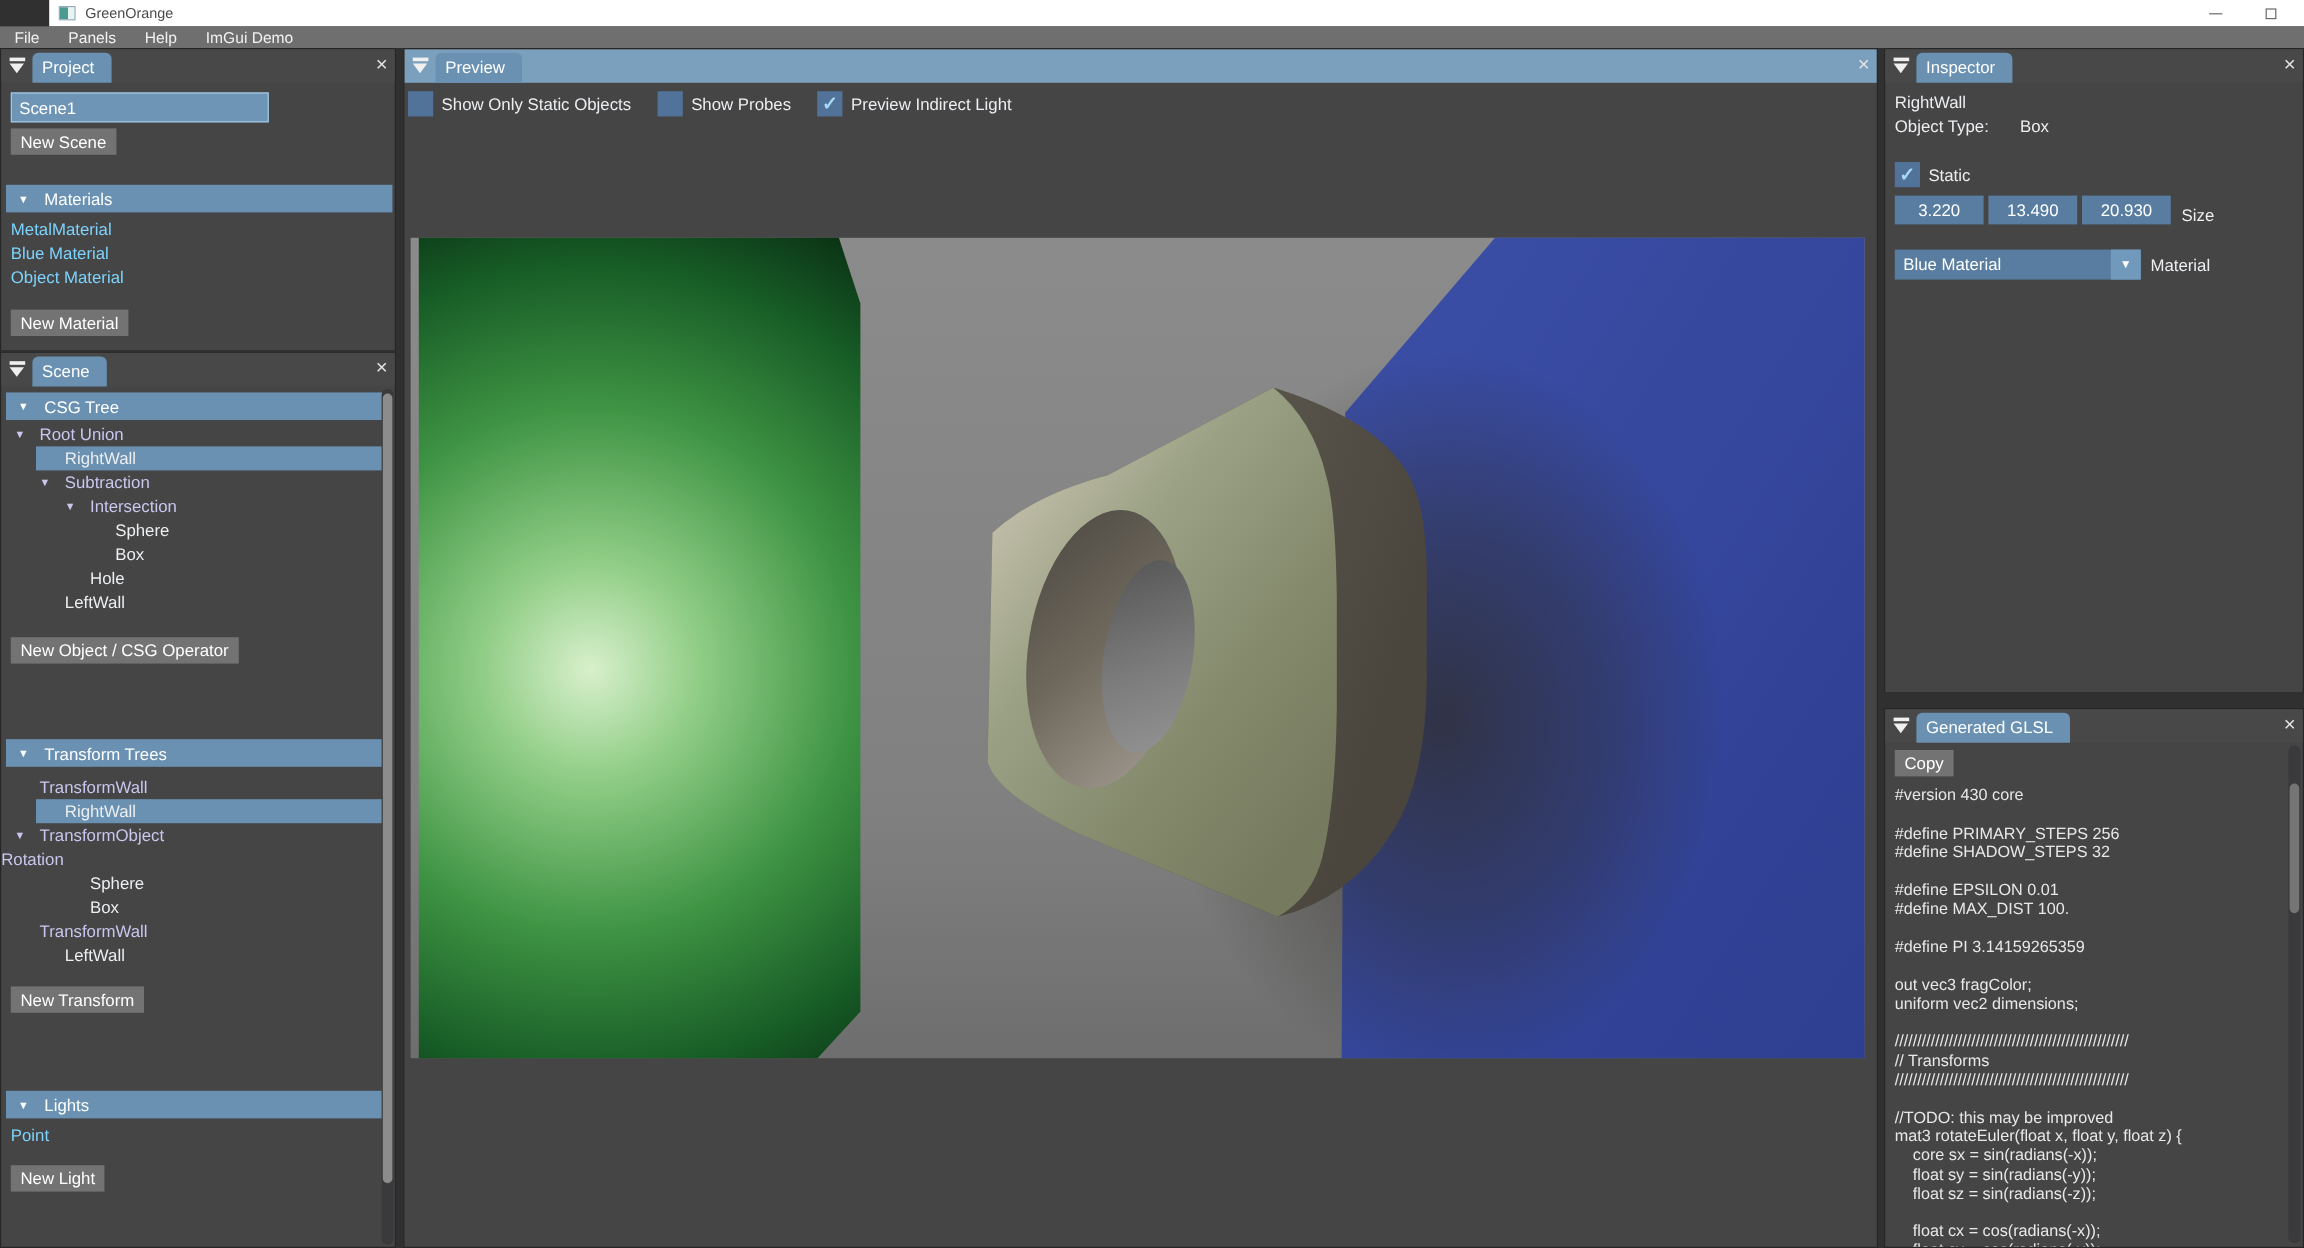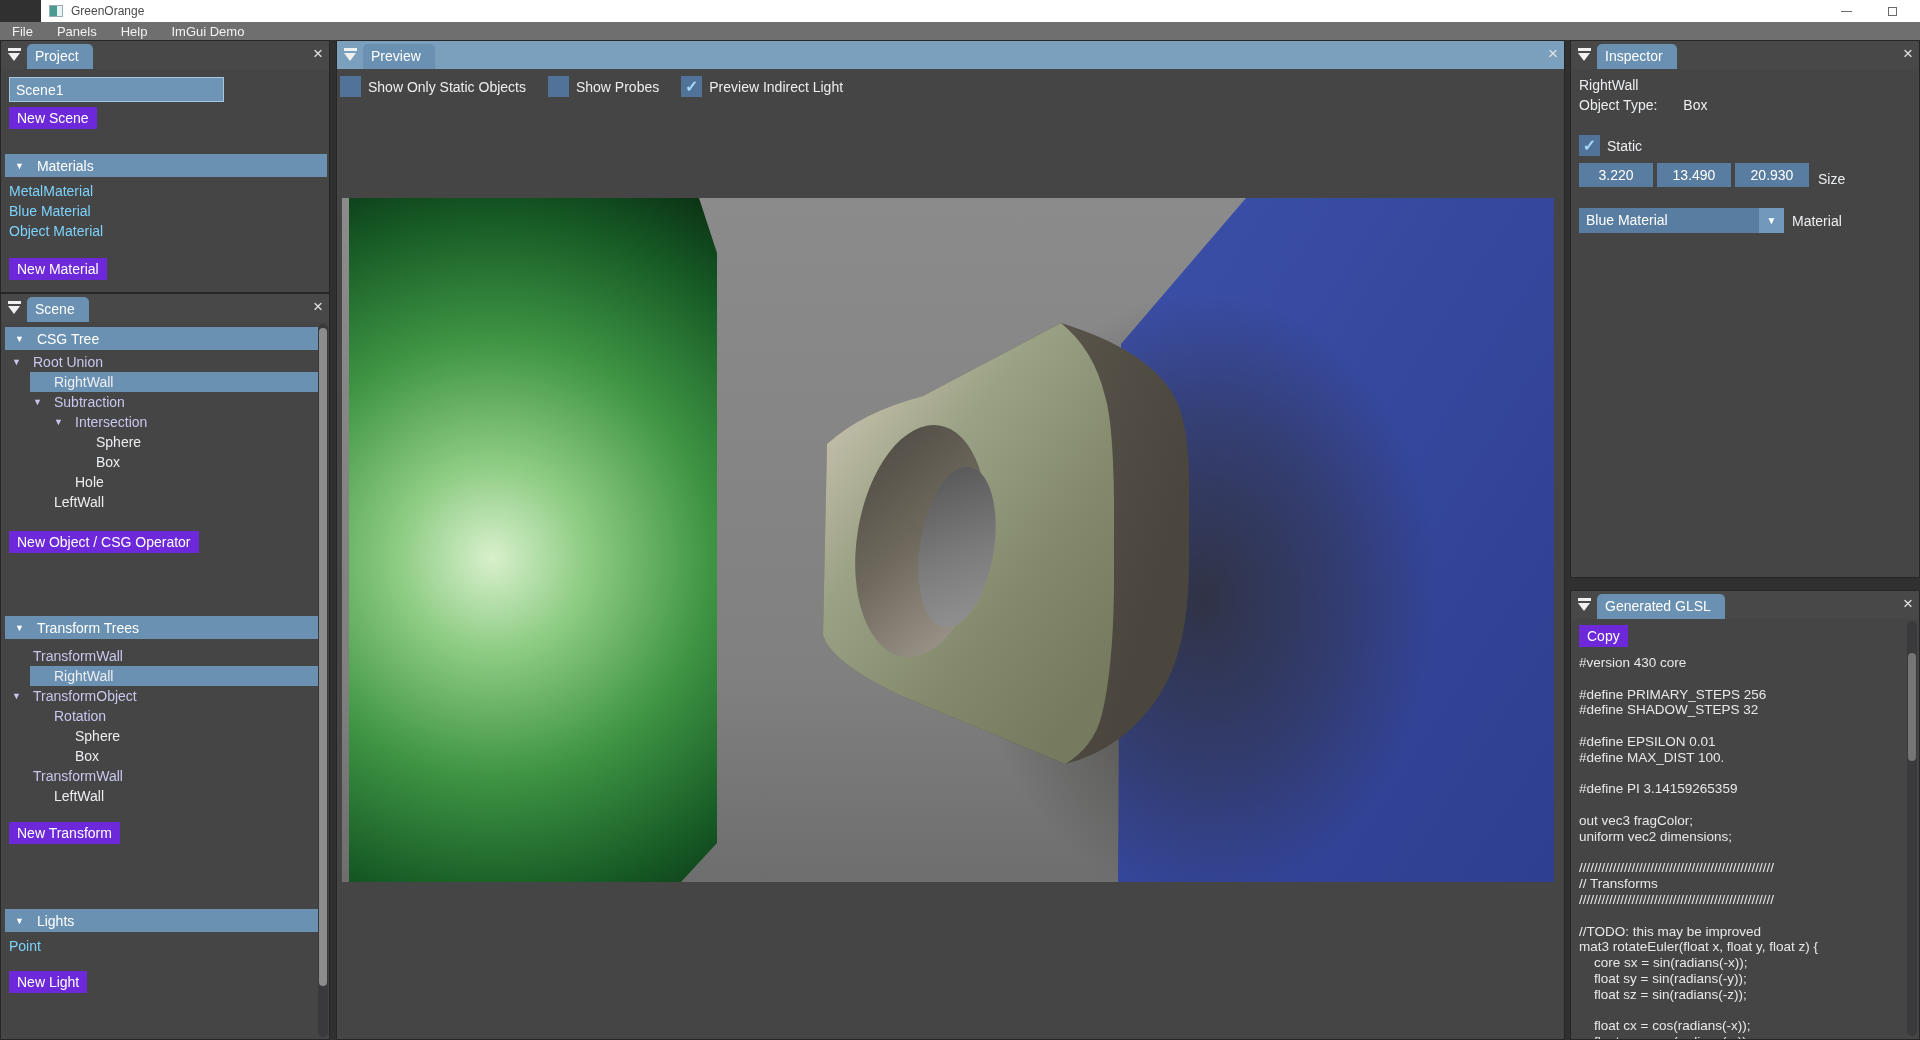--- a/index.html
+++ b/index.html
@@ -24,21 +24,21 @@
   .tbar { position:absolute; left:0; top:0; right:0; height:28px; background:#484848; display:flex; align-items:flex-end; }
   .tbar.focused { background:#7ba0bd; }
   .collapse-icon { position:absolute; left:7px; top:7px; width:13px; height:14px; }
   .collapse-icon .bar { width:13px; height:3px; background:#f0f0f0; }
   .collapse-icon .tri { margin-top:2px; width:0; height:0; border-left:6.5px solid transparent;
                        border-right:6.5px solid transparent; border-top:8px solid #f0f0f0; }
   .tab { background:#6a91b2; color:#fff; font-size:14px; height:25px; margin-left:26px;
          padding:4px 14px 0 8px; border-radius:5px 5px 0 0; }
   .tbar.focused .tab { background:#6a91b2; }
   .close-x { position:absolute; right:6px; top:3px; font-size:17px; color:#e4e4e4; }
-  .btn { display:inline-block; background:#6d28d9; color:#fff; font-size:14px; padding:3px 8px; }
+  .btn { display:inline-block; background:#737373; color:#fff; font-size:14px; padding:3px 8px; }
   .hdr { background:#6a91b2; color:#fff; font-size:14px; height:23px; display:flex; align-items:center; }
   .hdr .arr { font-size:9px; margin:0 13px 0 10px; }
   .item { color:#7dd3fc; font-size:14px; height:20px; line-height:20px; padding-left:8px; }
   .trow { position:relative; height:20px; line-height:20px; font-size:14px; color:#eceef0; width:318px; }
   .trow.op { color:#c9c7ee; }
   .trow .tarr { position:absolute; font-size:9px; top:0; }
   .trow.sel { background:linear-gradient(90deg, transparent 29px, #6a91b2 29px); }
   .cbox { width:21px; height:21px; background:#527399; display:flex; align-items:center; justify-content:center;
           color:#a5d9f5; font-size:16px; font-weight:bold; }
   .cb-row { display:flex; align-items:center; }
@@ -128,21 +128,21 @@
       </div>
     <div class="btn" style="position:absolute;left:8px;top:237px;">New Object / CSG Operator</div>
     <div class="hdr" style="position:absolute;left:4px;top:322px;width:314px;">
       <span class="arr">▼</span>
       <span>Transform Trees</span>
     </div>
     <div id="transform-tree" style="position:absolute;left:0;top:352px;">
         <div class="trow op"><span style="padding-left: 32px; display: inline-block;">TransformWall</span></div>
         <div class="trow sel"><span style="padding-left: 53px; display: inline-block;">RightWall</span></div>
         <div class="trow op"><span class="tarr" style="left: 11px;">▼</span><span style="padding-left: 32px; display: inline-block;">TransformObject</span></div>
-        <div class="trow op"><span style="padding-left: 53px; display: inline-block;">Rotation</span></div>
+        <div class="trow op"><span style="display: inline-block;">Rotation</span></div>
         <div class="trow"><span style="padding-left: 74px; display: inline-block;">Sphere</span></div>
         <div class="trow"><span style="padding-left: 74px; display: inline-block;">Box</span></div>
         <div class="trow op"><span style="padding-left: 32px; display: inline-block;">TransformWall</span></div>
         <div class="trow"><span style="padding-left: 53px; display: inline-block;">LeftWall</span></div>
       </div>
     <div class="btn" style="position:absolute;left:8px;top:528px;">New Transform</div>
     <div class="hdr" style="position:absolute;left:4px;top:615px;width:314px;">
       <span class="arr">▼</span>
       <span>Lights</span>
     </div>

